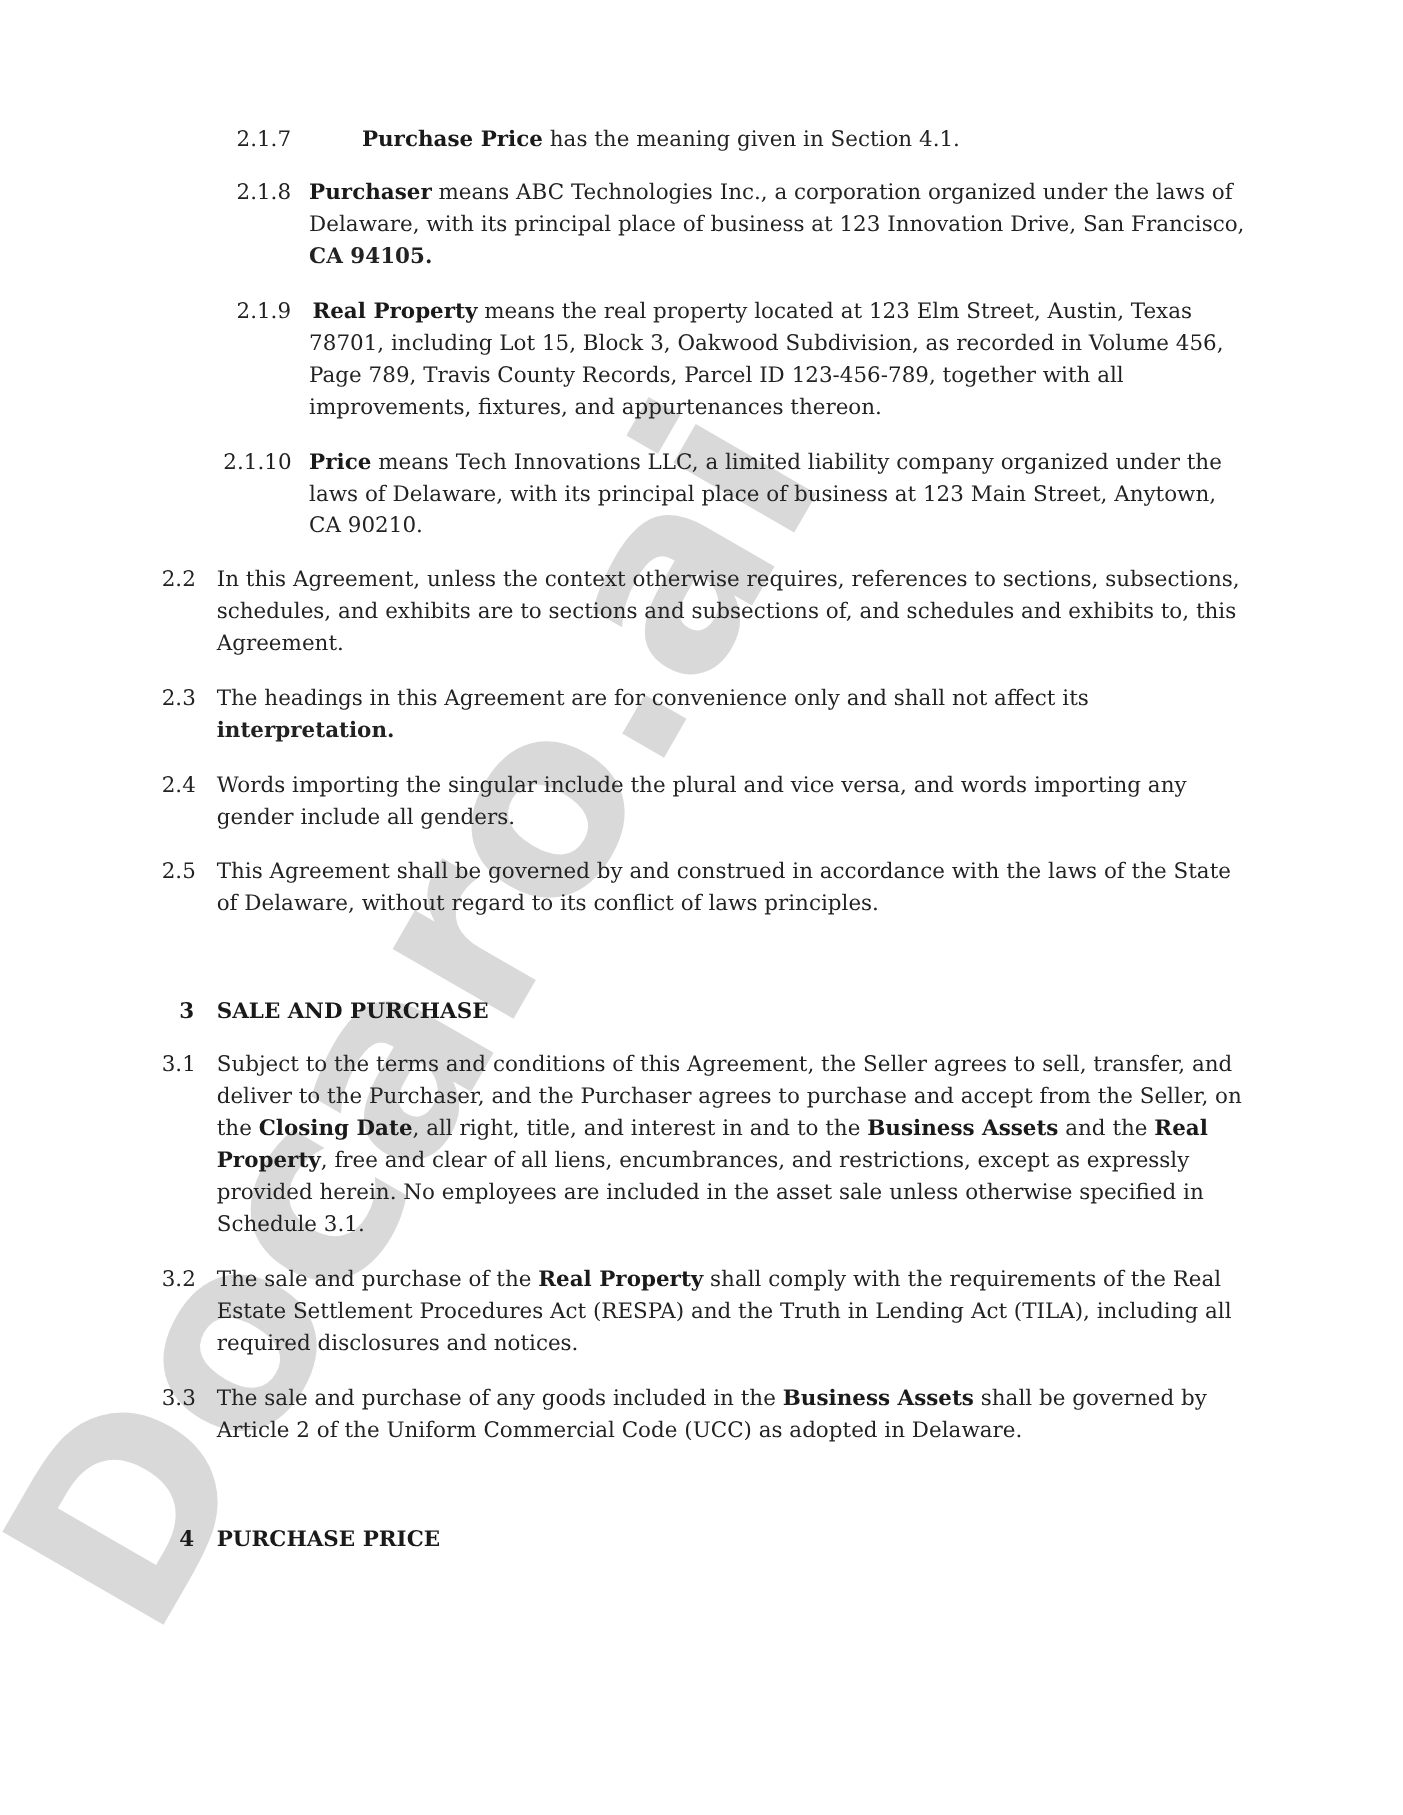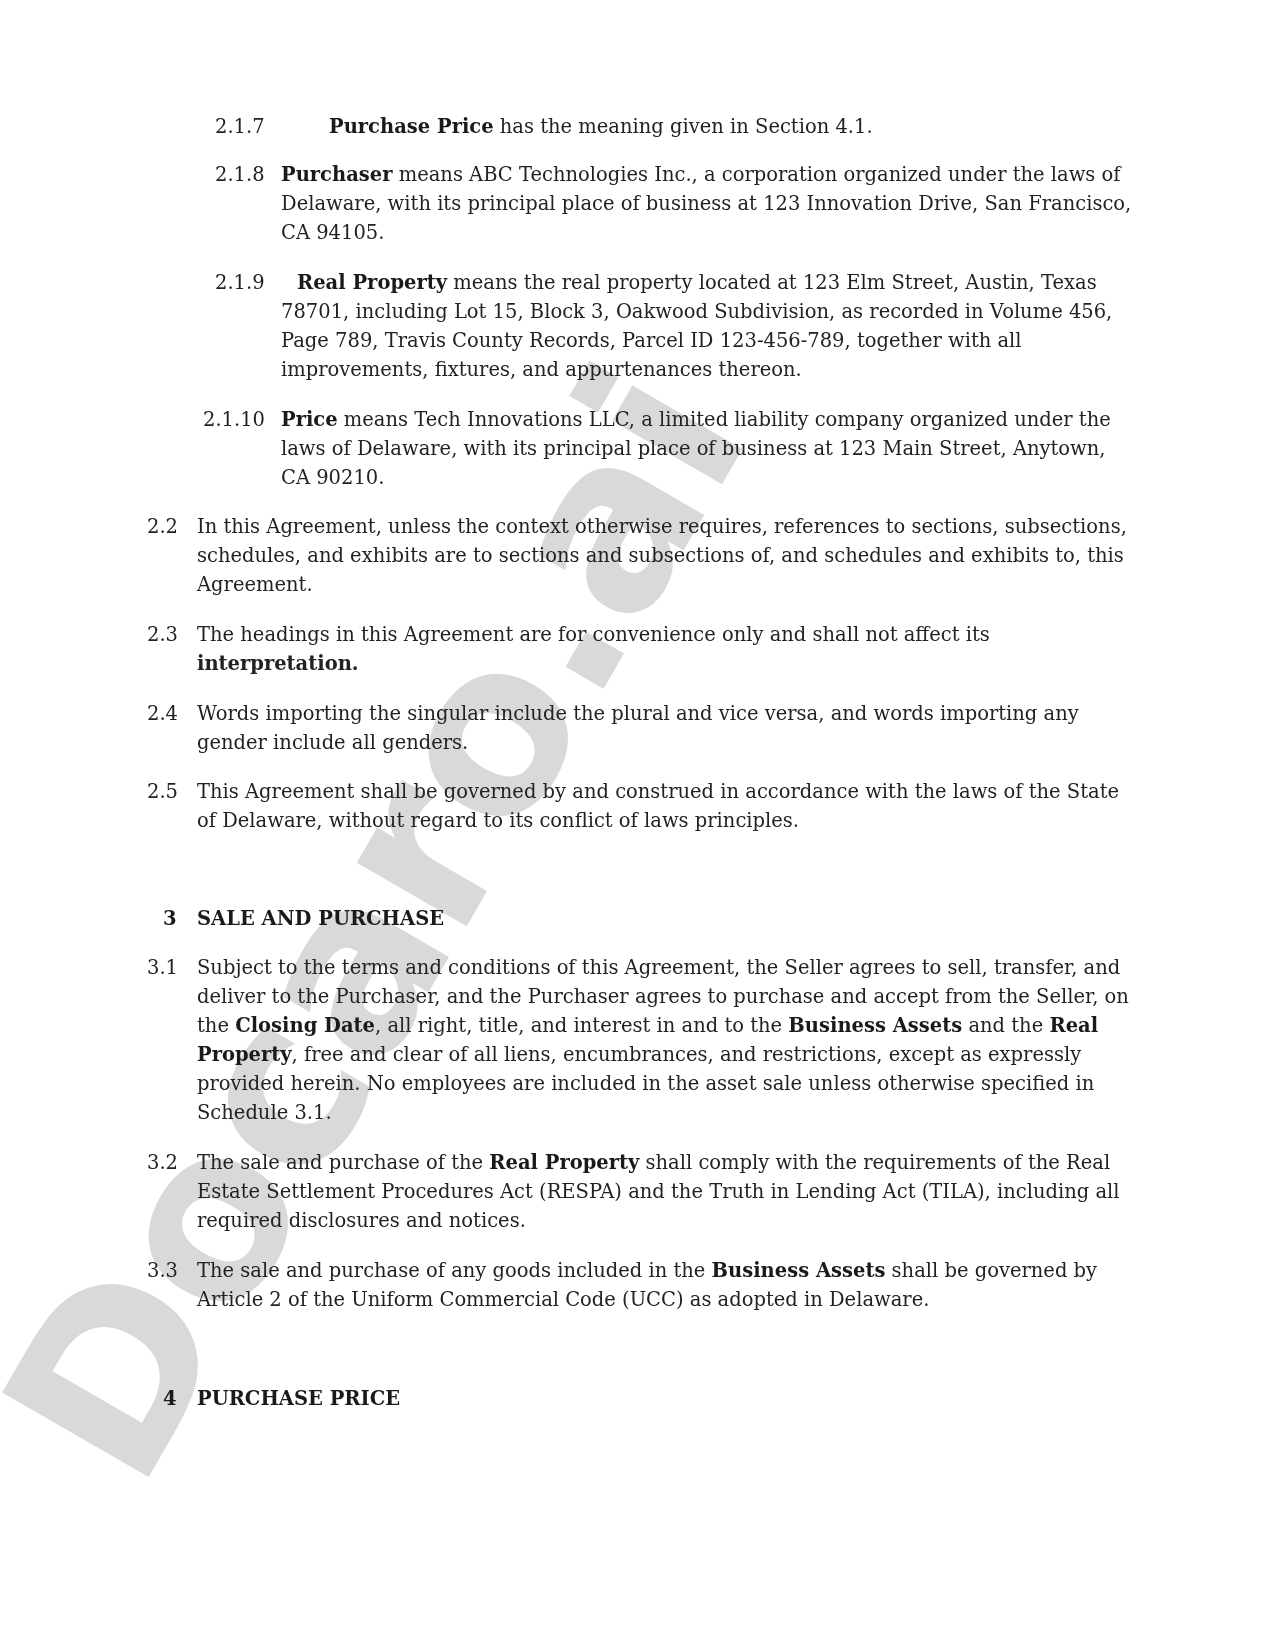--- a/index.html
+++ b/index.html
@@ -41,26 +41,26 @@
 
     <div>
       <span class="num" style="left:215px; top:112px;">2.1.7</span>
       <span class="text" style="left:281px; top:112px; white-space:nowrap;margin-left:48px;"><b>Purchase Price</b><span> has the meaning given in Section 4.1.</span></span>
     </div>
 
     <div>
       <span class="num" style="left:215px; top:160px;">2.1.8</span>
       <span class="text" style="left:281px; top:160px; white-space:nowrap;"><b>Purchaser</b><span> means ABC Technologies Inc., a corporation organized under the laws of</span></span>
       <span class="text" style="left:281px; top:189px; white-space:nowrap;">Delaware, with its principal place of business at 123 Innovation Drive, San Francisco,</span>
-      <span class="text" style="left:281px; top:218px; white-space:nowrap;">CA 94105.</span>
+      <span class="text" style="left:281px; top:218px; white-space:nowrap;font-weight:bold;">CA 94105.</span>
     </div>
 
     <div>
       <span class="num" style="left:215px; top:268px;">2.1.9</span>
-      <span class="text" style="left:297px; top:268px; white-space:nowrap;text-align:right;"><b>Real Property</b><span> means the real property located at 123 Elm Street, Austin, Texas</span></span>
+      <span class="text" style="left:284px; top:268px; white-space:nowrap;text-align:right;"><b>Real Property</b><span> means the real property located at 123 Elm Street, Austin, Texas</span></span>
       <span class="text" style="left:281px; top:297px; white-space:nowrap;">78701, including Lot 15, Block 3, Oakwood Subdivision, as recorded in Volume 456,</span>
       <span class="text" style="left:281px; top:326px; white-space:nowrap;">Page 789, Travis County Records, Parcel ID 123-456-789, together with all</span>
       <span class="text" style="left:281px; top:355px; white-space:nowrap;">improvements, fixtures, and appurtenances thereon.</span>
     </div>
 
     <div>
       <span class="num" style="left:203px; top:405px;">2.1.10</span>
       <span class="text" style="left:281px; top:405px; white-space:nowrap;"><b>Price</b><span> means Tech Innovations LLC, a limited liability company organized under the</span></span>
       <span class="text" style="left:281px; top:434px; white-space:nowrap;">laws of Delaware, with its principal place of business at 123 Main Street, Anytown,</span>
       <span class="text" style="left:281px; top:463px; white-space:nowrap;">CA 90210.</span>

